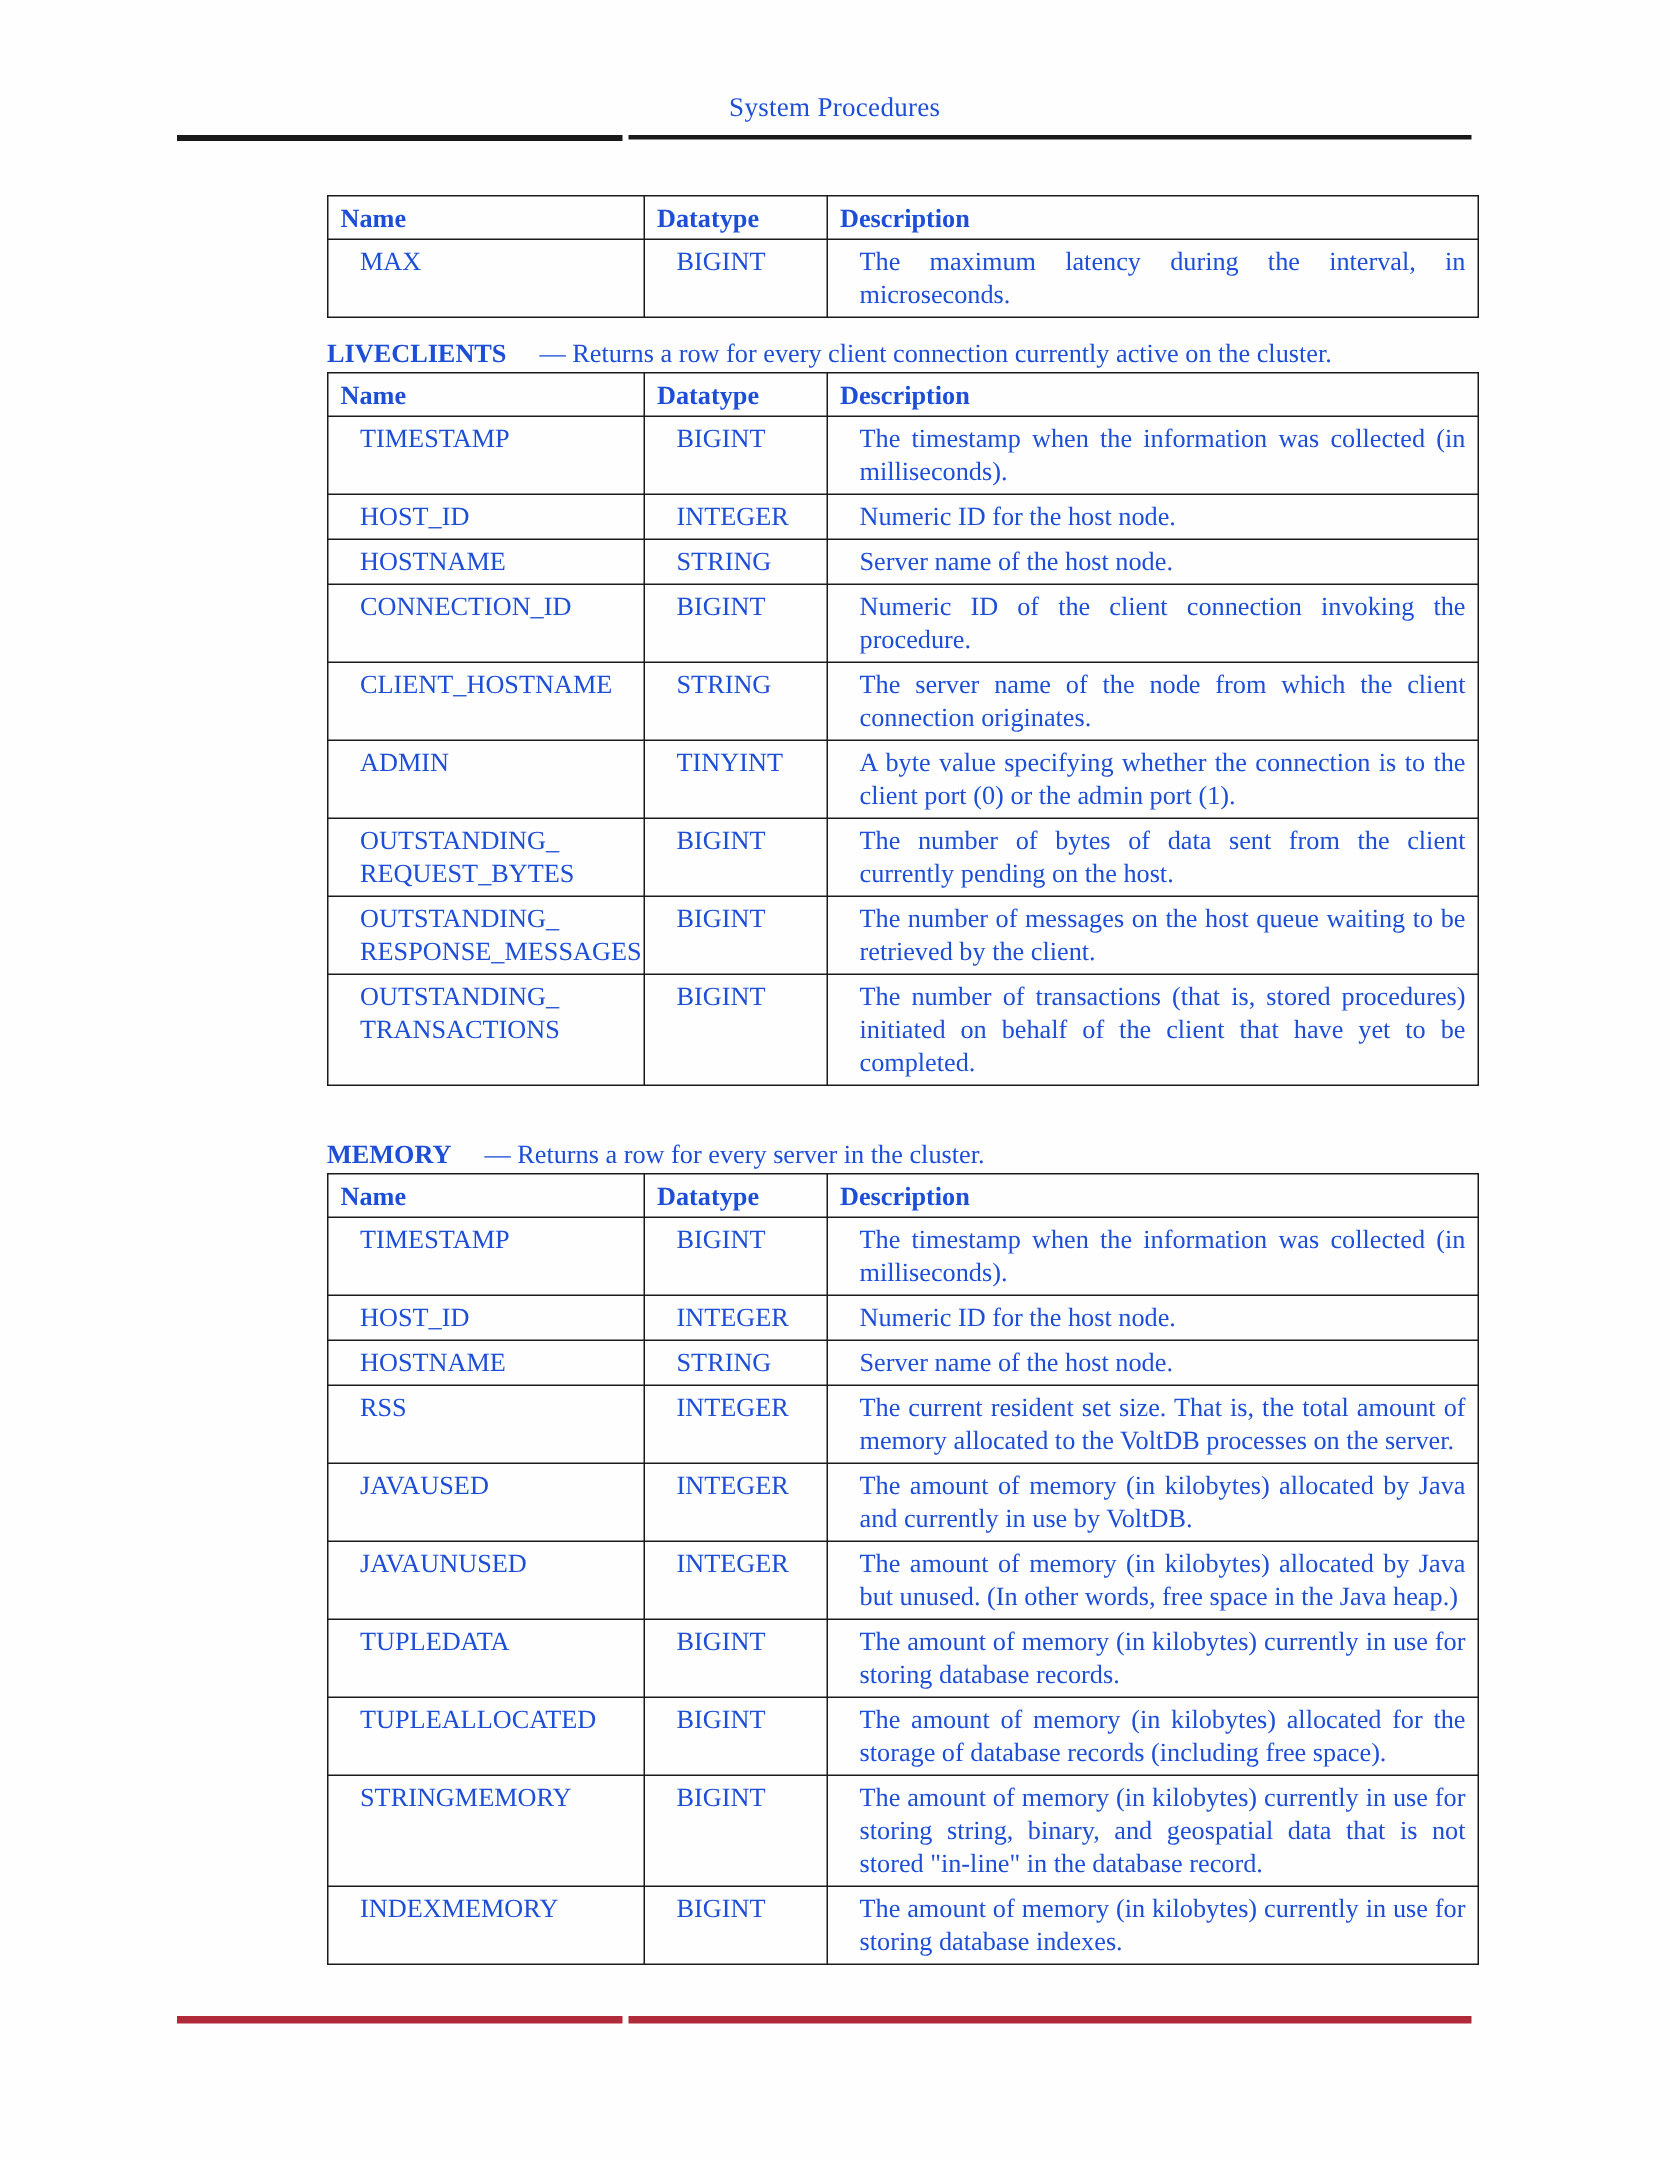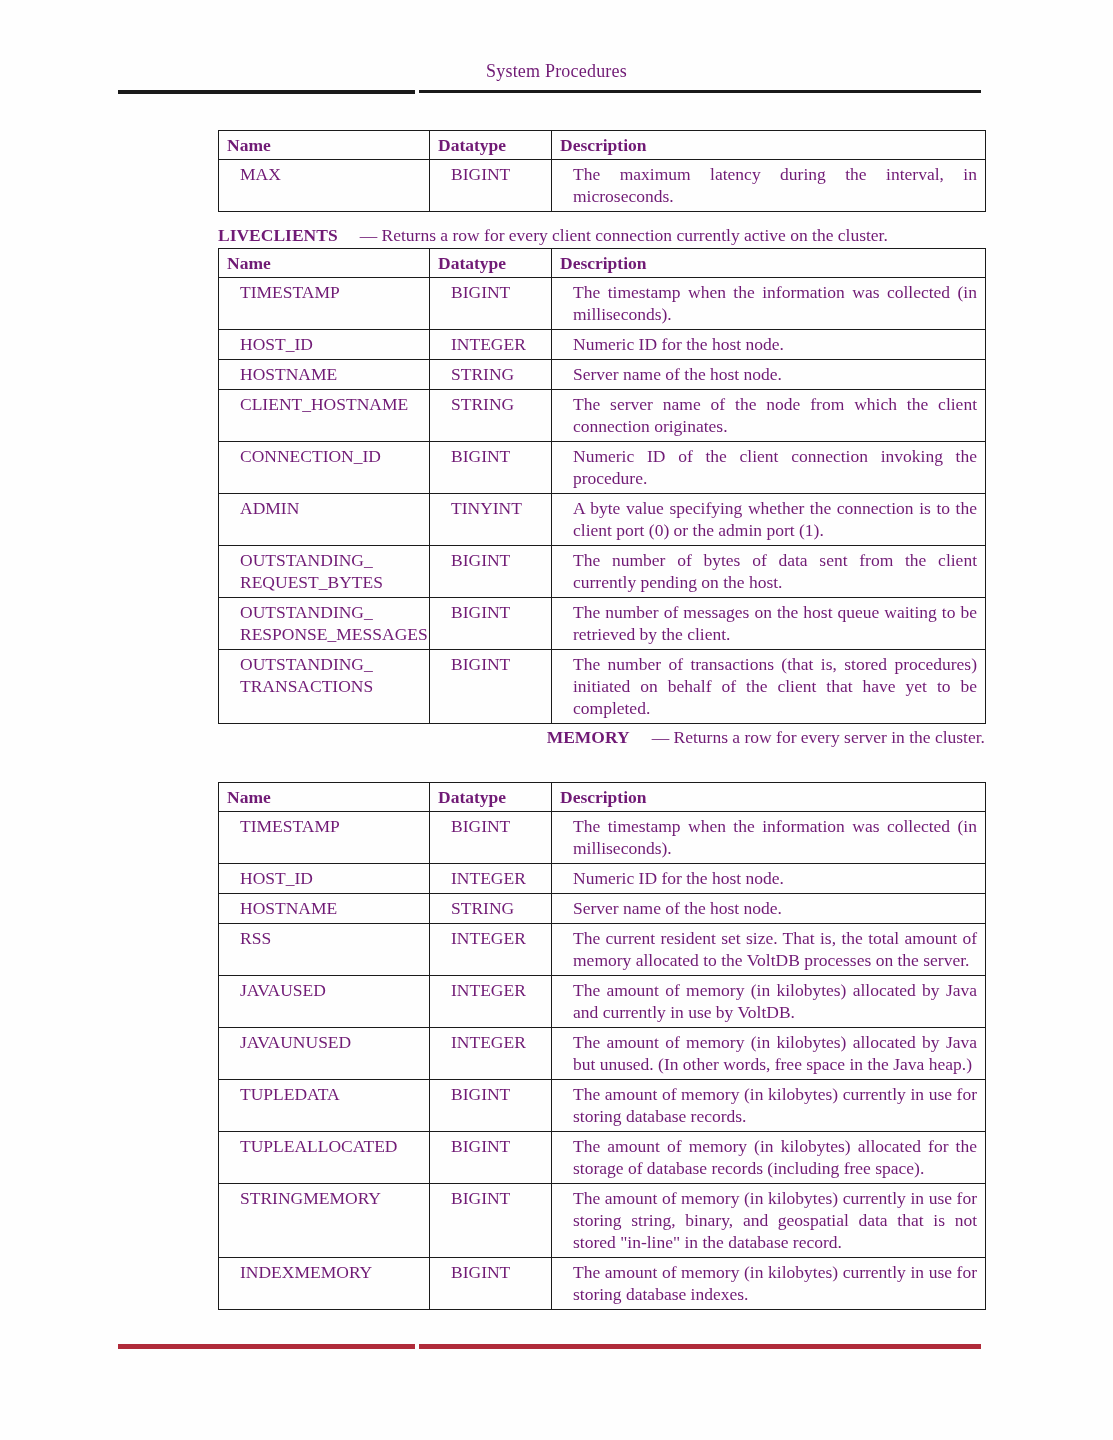--- a/index.html
+++ b/index.html
@@ -1,35 +1,35 @@
 <!DOCTYPE html>
 <html><head>
 <meta charset="utf-8">
 <style>
   html,body { margin:0; padding:0; background:#ffffff; }
   .page {
     position:relative; width:1113px; height:1440px; background:#fefefe;
-    font-family:"Liberation Serif", serif; color:#701a75; overflow:hidden;
+    font-family:"Liberation Serif", serif; color:#1d4ed8; overflow:hidden;
   }
   .running-title {
     position:absolute; top:61px; left:128px; width:857px;
     text-align:center; font-size:18px; letter-spacing:0.2px;
   }
   .rule { position:absolute; }
   .rule-header-left  { left:118px; top:90px;  width:297px; height:4px; background:#1a1a1a; }
   .rule-header-right { left:419px; top:90px;  width:562px; height:3px; background:#1a1a1a; }
   .rule-footer-left  { left:118px; top:1344px; width:297px; height:5px; background:#B02B3A; }
   .rule-footer-right { left:419px; top:1344px; width:562px; height:5px; background:#B02B3A; }
   .page-number {
     position:absolute; top:1353px; left:128px; width:857px;
     text-align:center; font-size:17px;
   }
   .intro { position:absolute; left:218px; width:767px; font-size:17.5px; line-height:22px; }
   .intro-1 { top:206px; }
-  .intro-2 { top:708px;text-align:right; }
+  .intro-2 { top:740px; }
   .intro-term { font-weight:bold; margin-right:22px; }
   table.stats {
     position:absolute; left:218px; width:767px;
     border-collapse:collapse; table-layout:fixed;
   }
   .table-1 { top:130px; }
   .table-2 { top:248px; }
   .table-3 { top:782px; }
   table.stats th, table.stats td {
     border:1.5px solid #1b1b1b; vertical-align:top;
@@ -99,28 +99,28 @@
         <td class="c-name">HOST_ID</td>
         <td class="c-type">INTEGER</td>
         <td class="c-desc">Numeric ID for the host node.</td>
       </tr>
       <tr>
         <td class="c-name">HOSTNAME</td>
         <td class="c-type">STRING</td>
         <td class="c-desc">Server name of the host node.</td>
       </tr>
       <tr>
+        <td class="c-name">CONNECTION_ID</td>
+        <td class="c-type">BIGINT</td>
+        <td class="c-desc">Numeric ID of the client connection invoking the procedure.</td>
+      </tr>
+      <tr>
         <td class="c-name">CLIENT_HOSTNAME</td>
         <td class="c-type">STRING</td>
         <td class="c-desc">The server name of the node from which the client connection originates.</td>
-      </tr>
-      <tr>
-        <td class="c-name">CONNECTION_ID</td>
-        <td class="c-type">BIGINT</td>
-        <td class="c-desc">Numeric ID of the client connection invoking the procedure.</td>
       </tr>
       <tr>
         <td class="c-name">ADMIN</td>
         <td class="c-type">TINYINT</td>
         <td class="c-desc">A byte value specifying whether the connection is to the client port (0) or the admin port (1).</td>
       </tr>
       <tr>
         <td class="c-name">OUTSTANDING_
 REQUEST_BYTES</td>
         <td class="c-type">BIGINT</td>

